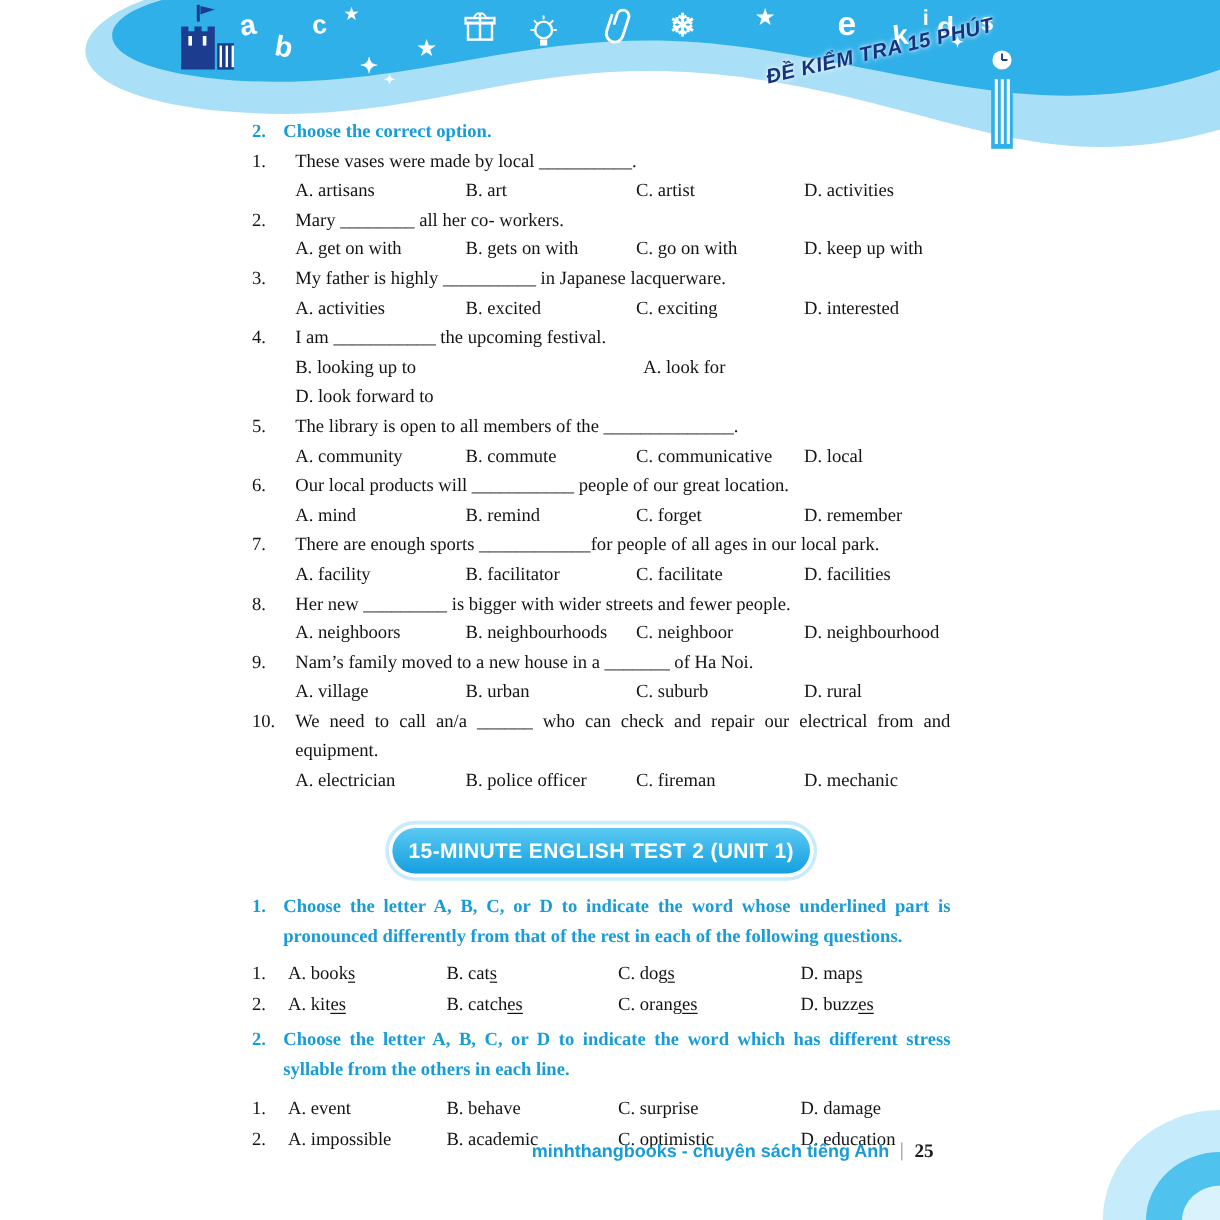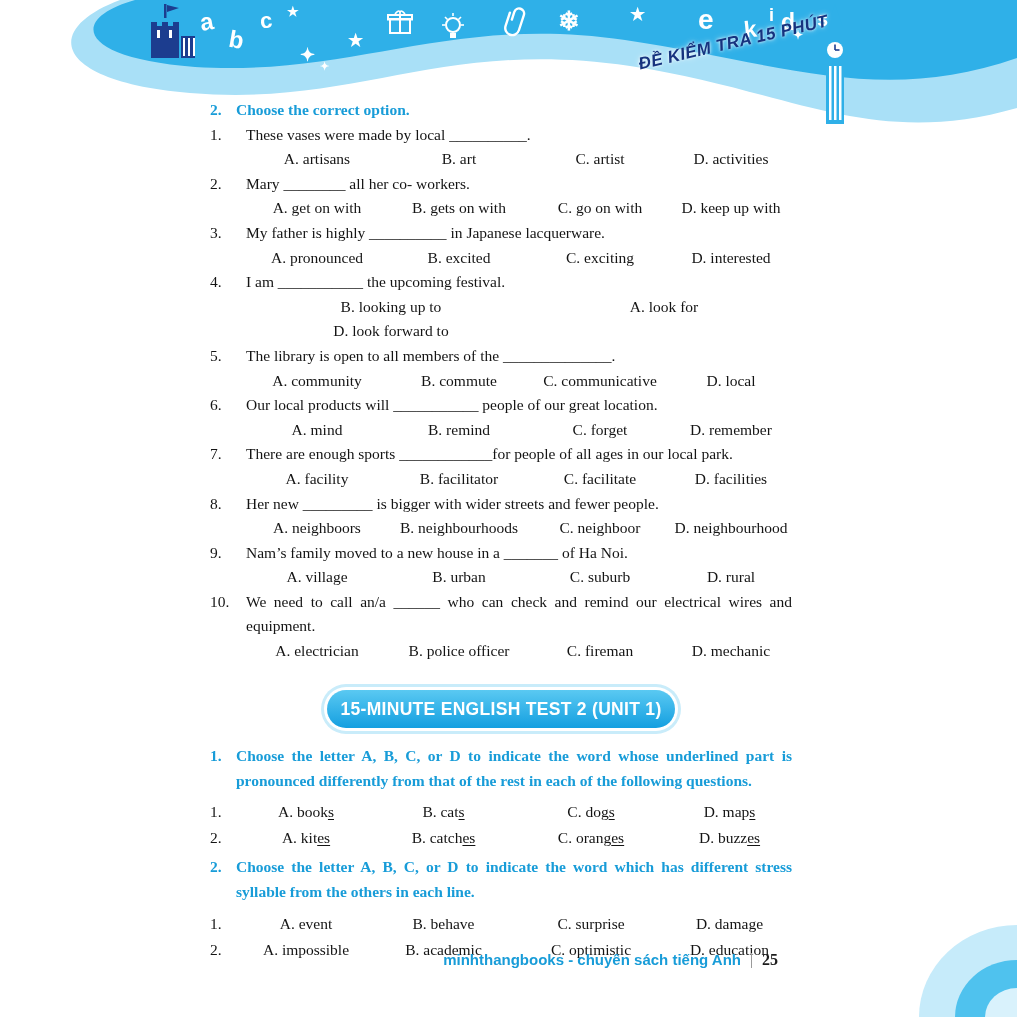--- a/index.html
+++ b/index.html
@@ -40,21 +40,21 @@
   }
   .justify { text-align: justify; }
 
   .bhead { display:flex; font-weight:bold; color:#189cd8; }
   .bhead .hnum { flex:0 0 26px; }
   .bhead .htext { flex:1; }
 
   .q { display:flex; }
   .qnum { flex:0 0 36px; }
   .qbody { flex:1; }
-  .opts { display:grid;text-align:center; }
+  .opts { display:grid; }
   .opts4 { grid-template-columns: 142px 142px 140px auto; }
   .opts2 { grid-template-columns: 290px auto; }
   .optsP { grid-template-columns: 132px 143px 152px auto; }
 
   .q2 { display:flex; line-height:26px; }
   .q2num { flex:0 0 30px; }
   .q2 .opts { flex:1; }
   .ul { text-decoration: underline; text-underline-offset: 2px; }
 
   
@@ -191,21 +191,21 @@
           <span>D. keep up with</span>
         </div>
       </div>
     </div>
 
     <div class="q">
       <div class="qnum">3.</div>
       <div class="qbody">
         <div class="qtext">My father is highly __________ in Japanese lacquerware.</div>
         <div class="opts opts4">
-          <span>A. pronounced</span>
+          <span>A. activities</span>
           <span>B. excited</span>
           <span>C. exciting</span>
           <span>D. interested</span>
         </div>
       </div>
     </div>
 
     <div class="q">
       <div class="qnum">4.</div>
       <div class="qbody">
@@ -279,21 +279,21 @@
           <span>B. urban</span>
           <span>C. suburb</span>
           <span>D. rural</span>
         </div>
       </div>
     </div>
 
     <div class="q">
       <div class="qnum">10.</div>
       <div class="qbody">
-        <div class="qtext justify">We need to call an/a ______ who can check and remind our electrical wires and equipment.</div>
+        <div class="qtext justify">We need to call an/a ______ who can check and repair our electrical from and equipment.</div>
         <div class="opts opts4">
           <span>A. electrician</span>
           <span>B. police officer</span>
           <span>C. fireman</span>
           <span>D. mechanic</span>
         </div>
       </div>
     </div>
 
     <div class="badge-wrap">

